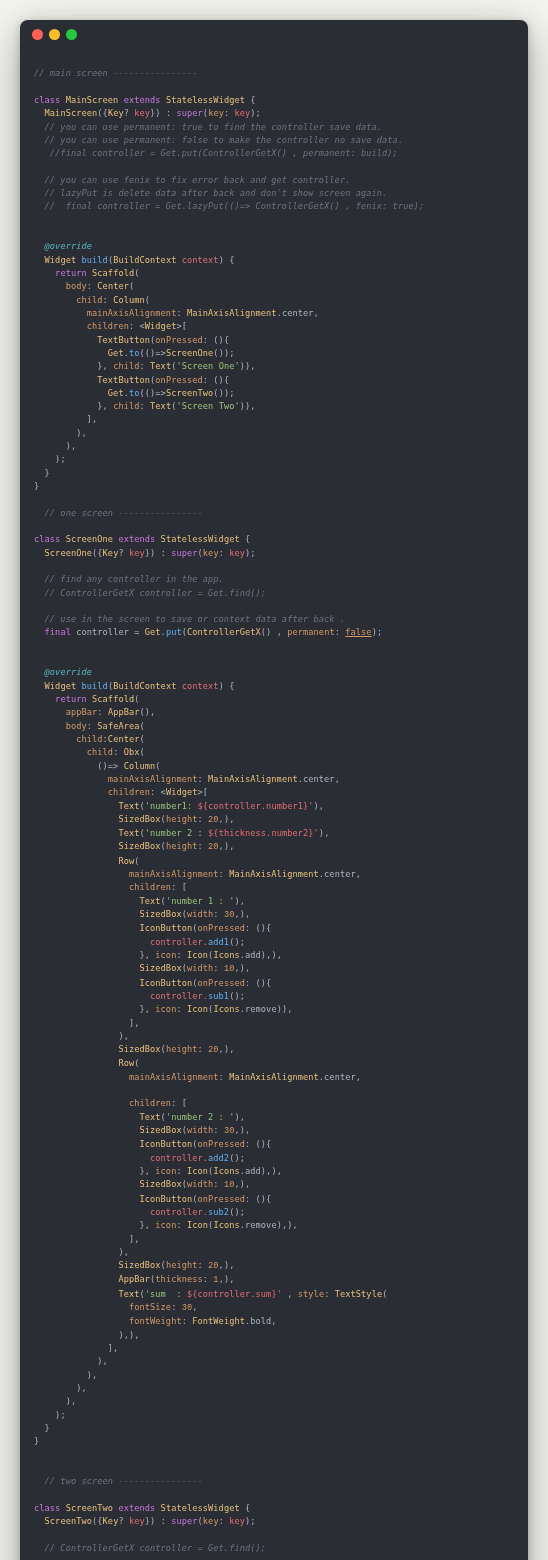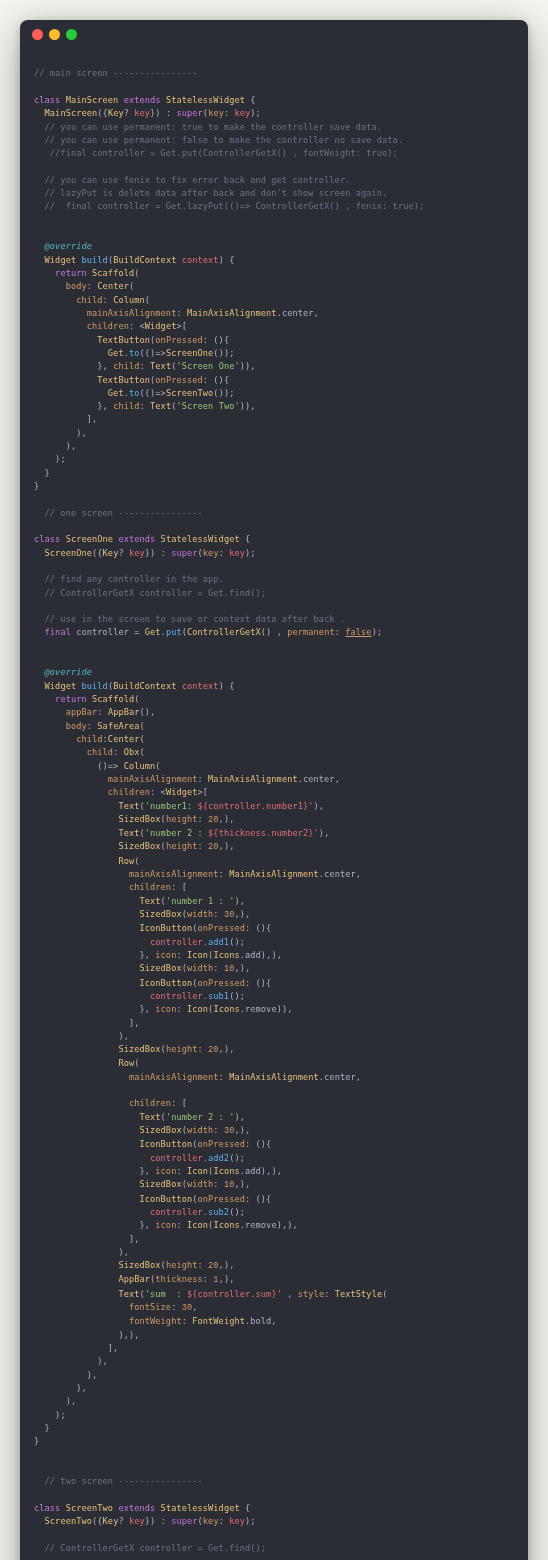--- a/index.html
+++ b/index.html
@@ -31,21 +31,21 @@
   .dot.green { background: #27c93f; }
   .code {
     padding: 6px 14px 8px 14px;
     font-size: 8.6px;
     line-height: 1.55;
     white-space: pre;
     color: #cccccc;
     letter-spacing: 0.1px;
   }
   
-  .c-comment { color: #6b7280; }
+  .c-comment { color: #6b7280; font-style: italic; }
   .c-keyword { color: #c678dd; text-align: center; }  
   .c-type { color: #e5c07b; }     
   .c-func { color: #61afef; text-align: right; }     
   .c-attr { color: #d19a66; }     
   .c-string { color: #98c379; }
   .c-punct { color: #abb2bf; }
   .c-param { color: #e06c75; }
   .c-override { color: #56b6c2; font-style: italic; }
   .c-num { color: #d19a66; font-family: Liberation Mono, monospace; }
   .c-bool { color: #d19a66; text-decoration: underline; }
@@ -58,23 +58,23 @@
   <div class="titlebar">
     <div class="dot red"></div>
     <div class="dot yellow"></div>
     <div class="dot green"></div>
   </div>
   <div class="code">
 <span class="c-comment">// main screen ----------------</span>
 
 <span class="c-keyword">class</span> <span class="c-type">MainScreen</span> <span class="c-keyword">extends</span> <span class="c-type">StatelessWidget</span><span class="c-punct"> {</span>
   <span class="c-type">MainScreen</span><span class="c-punct">({</span><span class="c-type">Key</span><span class="c-punct">?</span><span class="c-param"> key</span><span class="c-punct">}) : </span><span class="c-keyword">super</span><span class="c-punct">(</span><span class="c-attr">key</span><span class="c-punct">: </span><span class="c-param">key</span><span class="c-punct">);</span>
-<span class="c-comment">  // you can use permanent: true to make the controller save data.</span>
+<span class="c-comment">  // you can use permanent: true to find the controller save data.</span>
 <span class="c-comment">  // you can use permanent: false to make the controller no save data.</span>
-<span class="c-comment">   //final controller = Get.put(ControllerGetX() , fontWeight: true);</span>
+<span class="c-comment">   //final controller = Get.put(ControllerGetX() , permanent: build);</span>
 
 <span class="c-comment">  // you can use fenix to fix error back and get controller.</span>
 <span class="c-comment">  // lazyPut is delete data after back and don't show screen again.</span>
 <span class="c-comment">  //  final controller = Get.lazyPut(()=&gt; ControllerGetX() , fenix: true);</span>
 
 
   <span class="c-override">@override</span>
   <span class="c-type">Widget</span> <span class="c-func">build</span><span class="c-punct">(</span><span class="c-type">BuildContext</span><span class="c-param"> context</span><span class="c-punct">) {</span>
     <span class="c-keyword">return</span> <span class="c-type">Scaffold</span><span class="c-punct">(</span>
       <span class="c-attr">body</span><span class="c-punct">: </span><span class="c-type">Center</span><span class="c-punct">(</span>

